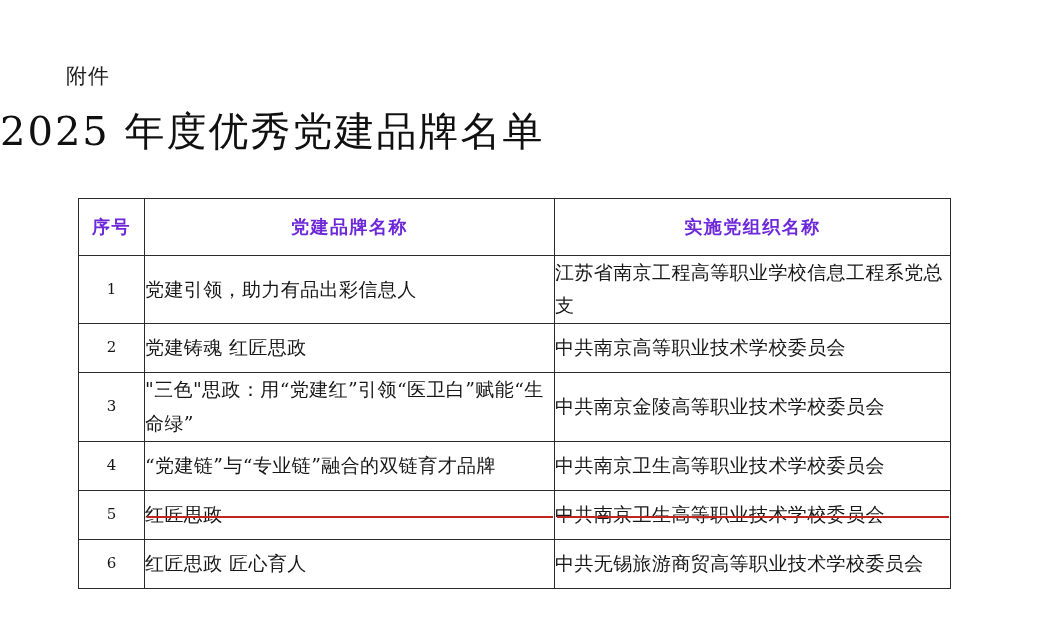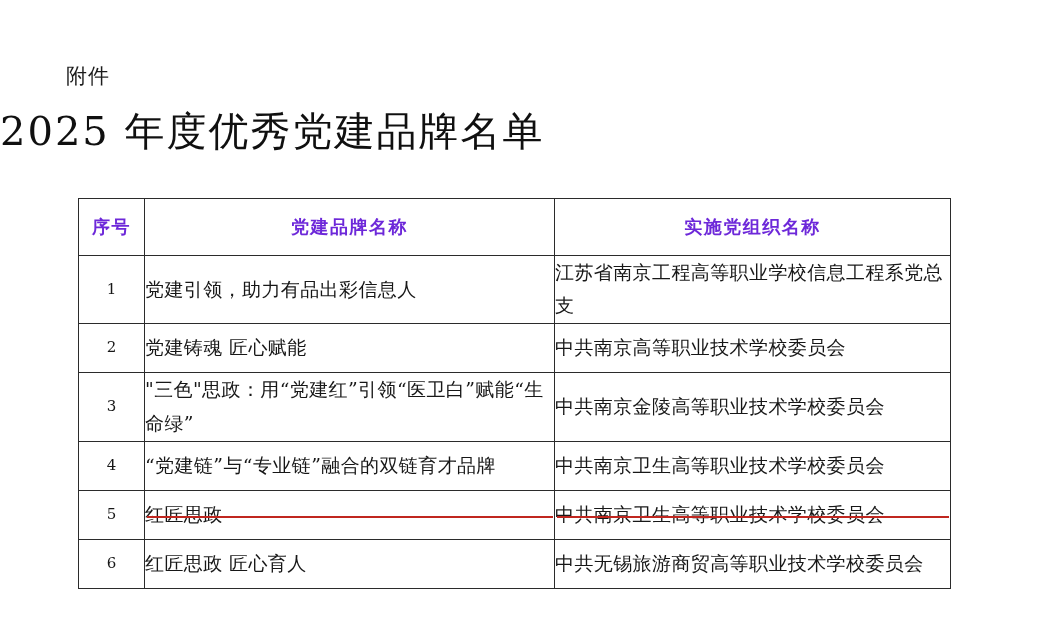--- a/index.html
+++ b/index.html
@@ -116,21 +116,21 @@
         </tr>
       </thead>
       <tbody>
         <tr class="row-h1">
           <td class="idx">1</td>
           <td class="cell-text">党建引领，助力有品出彩信息人</td>
           <td class="cell-text">江苏省南京工程高等职业学校信息工程系党总支</td>
         </tr>
         <tr class="row-h1">
           <td class="idx">2</td>
-          <td class="cell-text">党建铸魂  匠心赋能</td>
+          <td class="cell-text">党建铸魂  红匠思政</td>
           <td class="cell-text">中共南京高等职业技术学校委员会</td>
         </tr>
         <tr class="row-h2">
           <td class="idx">3</td>
           <td class="cell-text">"三色"思政：用“党建红”引领“医卫白”赋能“生命绿”</td>
           <td class="cell-text">中共南京金陵高等职业技术学校委员会</td>
         </tr>
         <tr class="row-h1">
           <td class="idx">4</td>
           <td class="cell-text">“党建链”与“专业链”融合的双链育才品牌</td>

